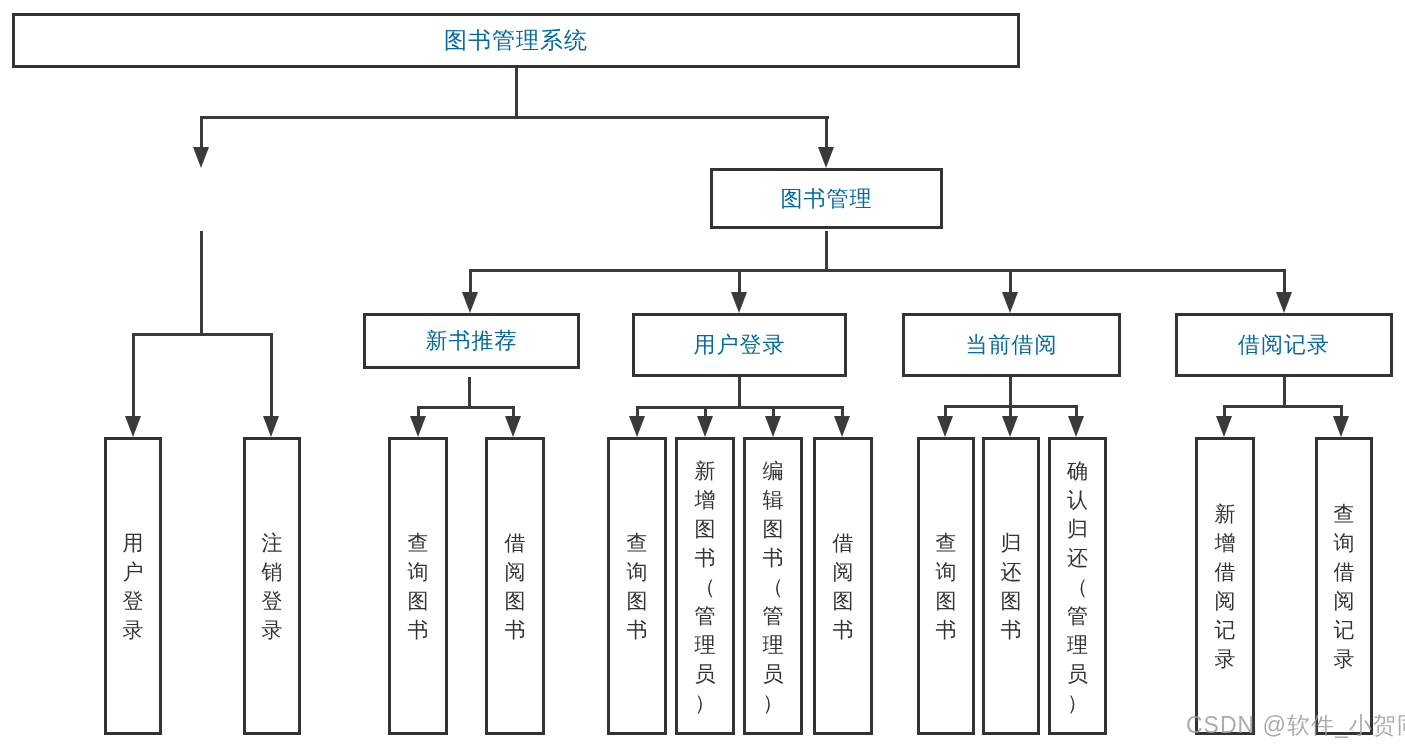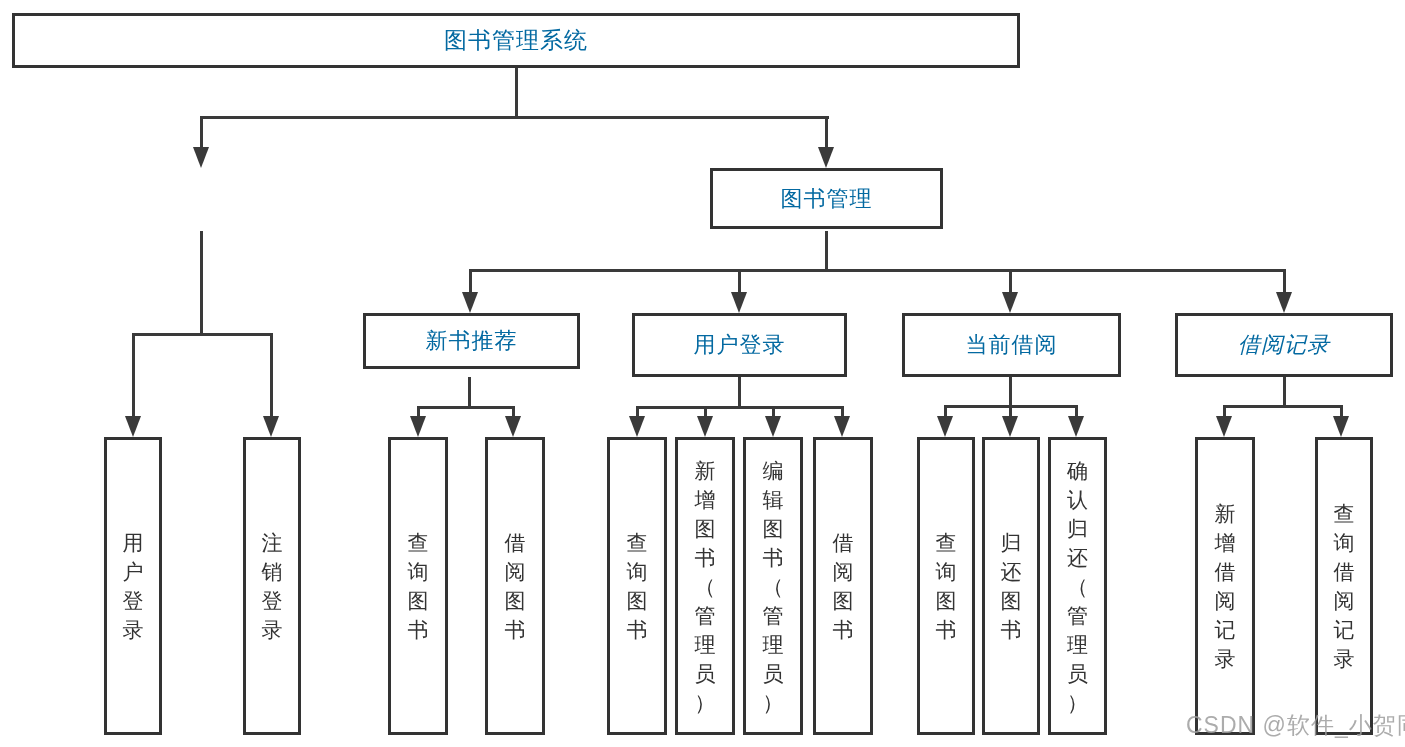--- a/index.html
+++ b/index.html
@@ -90,21 +90,21 @@
 
   <div class="hbox" style="left:363px; top:313px; width:217px; height:56px;justify-content:center;">
     <span>新书推荐</span>
   </div>
   <div class="hbox" style="left:632px; top:313px; width:215px; height:64px;">
     <span>用户登录</span>
   </div>
   <div class="hbox" style="left:902px; top:313px; width:219px; height:64px;">
     <span>当前借阅</span>
   </div>
-  <div class="hbox" style="left:1175px; top:313px; width:218px; height:64px;font-style:italic;">
+  <div class="hbox" style="left:1175px; top:313px; width:218px; height:64px;">
     <span>借阅记录</span>
   </div>
 
   <div class="vline" style="left:468px; top:377px; height:32px;"></div>
   <div class="hline" style="left:417px; top:406px; width:98px;"></div>
   <div class="vline" style="left:417px; top:406px; height:12px;"></div>
   <div class="ahead" style="left:410px; top:416px;"></div>
   <div class="vline" style="left:512px; top:406px; height:12px;"></div>
   <div class="ahead" style="left:505px; top:416px;"></div>
 

